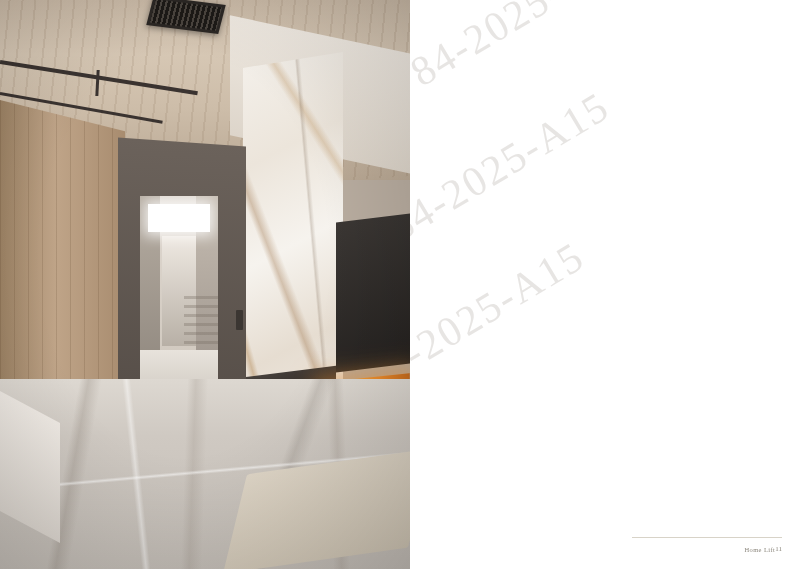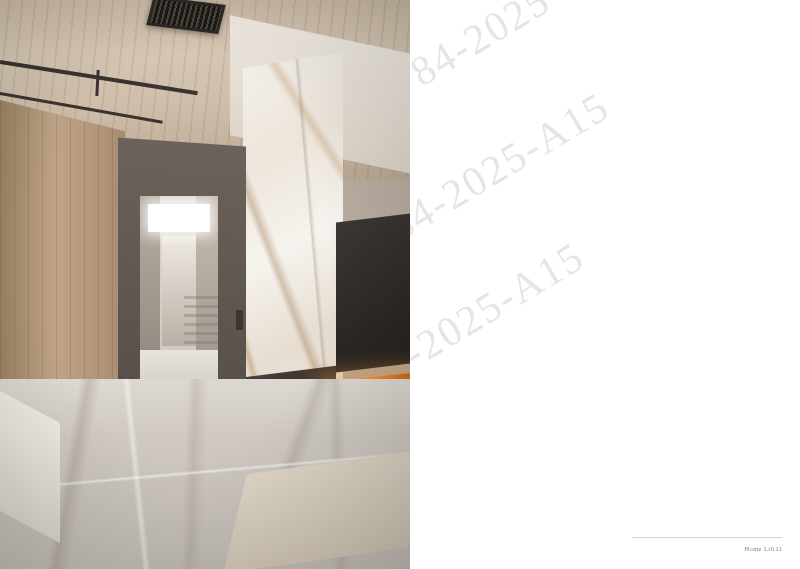--- a/index.html
+++ b/index.html
@@ -279,21 +279,21 @@
     font-family: "Liberation Serif", serif;
     pointer-events:none;
   }
   .watermark.w2 { top: 210px; left: -30px; }
   .watermark.w3 { top: 360px; left: -55px; }
 
   .footer {
     position:absolute;
     right: 18px; bottom: 16px;
     display:flex;
-    align-items:flex-start;
+    align-items:center;
     gap:0;
   }
   .footer-line {
     width: 150px; height:1px;
     background: #d8d3c8;
     position:absolute;
     right: 18px; bottom: 31px;
   }
   .footer-label {
     font-size: 6.5px;

